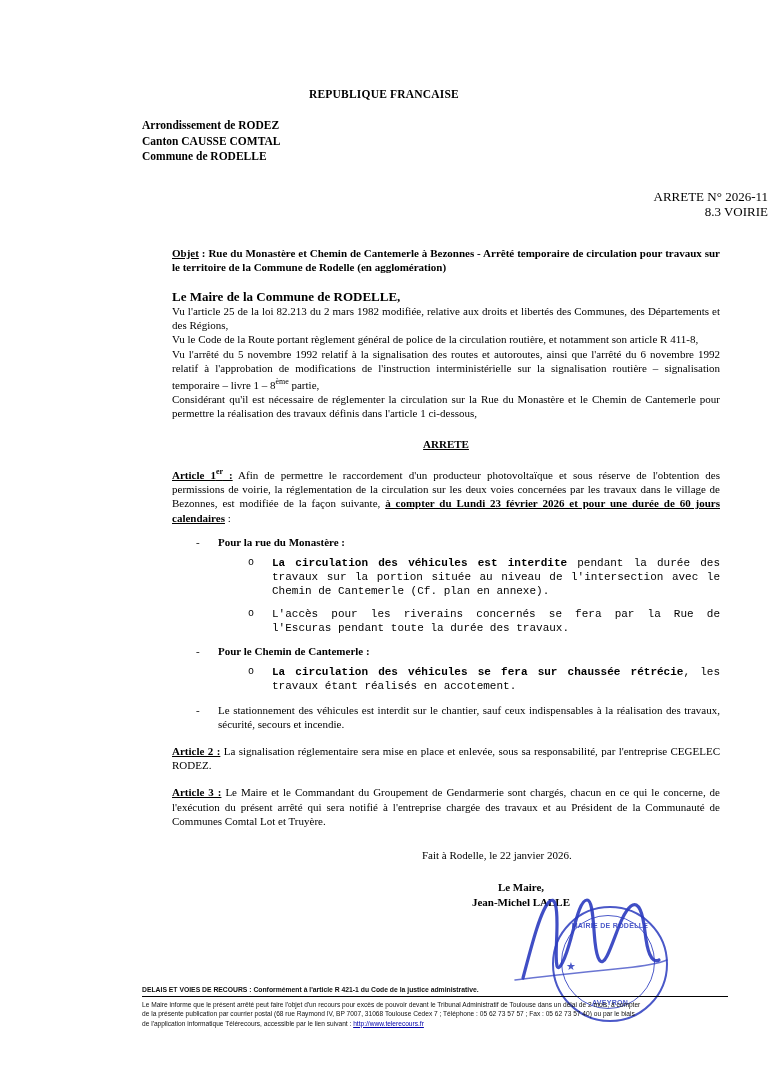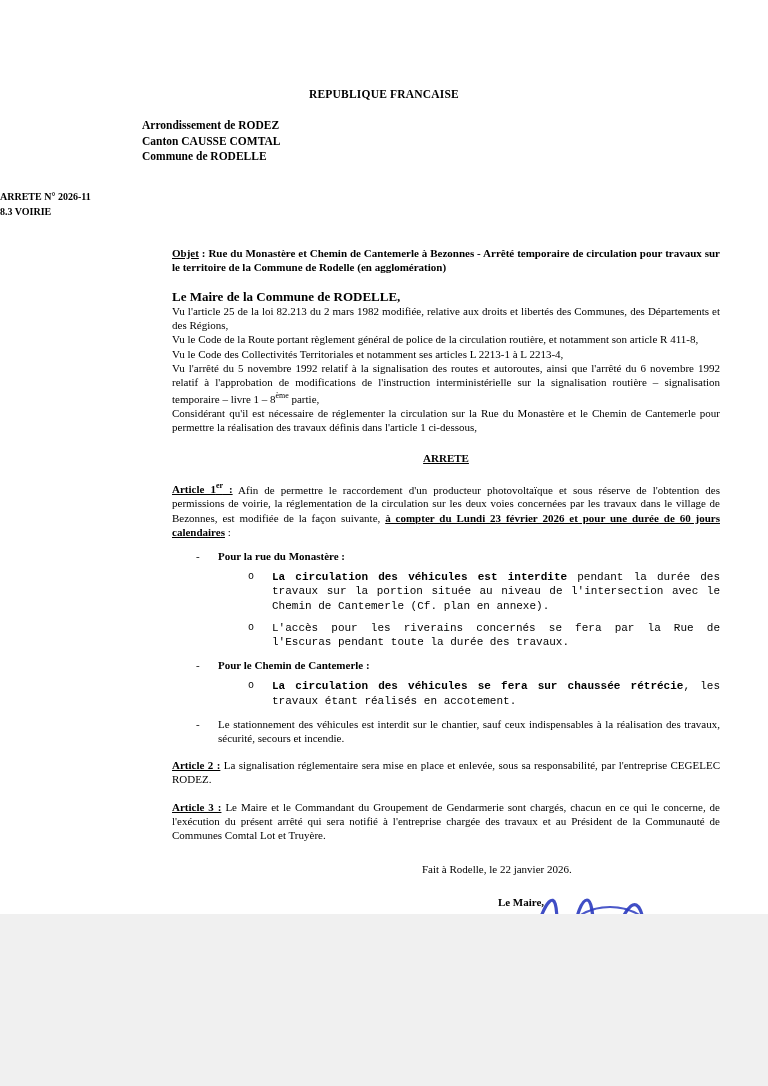--- a/index.html
+++ b/index.html
@@ -3,21 +3,21 @@
 <meta charset="utf-8">
 <style>
   html, body {
     margin: 0;
     padding: 0;
     background: #f0f0f0;
   }
   .page {
     position: relative;
     width: 768px;
-    height: 914px;
+    height: 1086px;
     background: #ffffff;
     margin: 0 auto;
     font-family: "Liberation Serif", serif;
     color: #000;
     box-sizing: border-box;
     overflow: hidden;
   }
   .inner {
     position: absolute;
     left: 0; right: 0;
@@ -35,23 +35,23 @@
     margin-top: 88px;
   }
   .dept-block {
     margin-left: 142px;
     margin-top: 18px;
     font-weight: bold;
     font-size: 11.5px;
     line-height: 15.5px;
   }
   .arrete-num {
-    text-align: left;
-    font-weight: bold;
-    font-size: 10px;
+    text-align: right;
+    font-weight: normal;
+    font-size: 13px;
     margin-top: 24px;
     line-height: 15.5px;
   }
 
   .body-col {
     margin-left: 172px;
     margin-right: 48px;
     font-size: 11px;
     line-height: 14.2px;
     text-align: justify;
@@ -232,21 +232,20 @@
 
     <div class="body-col">
 
       <div class="objet"><span class="underline">Objet</span><span> : Rue du Monastère et Chemin de Cantemerle à Bezonnes - Arrêté temporaire de circulation pour travaux sur le territoire de la Commune de Rodelle (en agglomération)</span></div>
 
       <div class="maire-line">Le Maire de la Commune de RODELLE,</div>
 
       <div class="vu-list">
         <p>Vu l'article 25 de la loi 82.213 du 2 mars 1982 modifiée, relative aux droits et libertés des Communes, des Départements et des Régions,</p>
         <p>Vu le Code de la Route portant règlement général de police de la circulation routière, et notamment son article R 411-8,</p>
-        <p>Vu le Code des Collectivités Territoriales et notamment ses articles L 2213-1 à L 2213-4,</p>
         <p>Vu l'arrêté du 5 novembre 1992 relatif à la signalisation des routes et autoroutes, ainsi que l'arrêté du 6 novembre 1992 relatif à l'approbation de modifications de l'instruction interministérielle sur la signalisation routière – signalisation temporaire – livre 1 – 8<sup>ème</sup> partie,</p>
         <p>Considérant qu'il est nécessaire de réglementer la circulation sur la Rue du Monastère et le Chemin de Cantemerle pour permettre la réalisation des travaux définis dans l'article 1 ci-dessous,</p>
       </div>
 
       <div class="arrete-word">ARRETE</div>
 
       <div class="article-para"><span class="bold underline">Article 1<sup>er</sup> :</span><span> Afin de permettre le raccordement d'un producteur photovoltaïque et sous réserve de l'obtention des permissions de voirie, la réglementation de la circulation sur les deux voies concernées par les travaux dans le village de Bezonnes, est modifiée de la façon suivante, </span><span class="bold underline">à compter du Lundi 23 février 2026 et pour une durée de 60 jours calendaires</span><span> :</span></div>
 
       <ul class="dash">
         <li>

